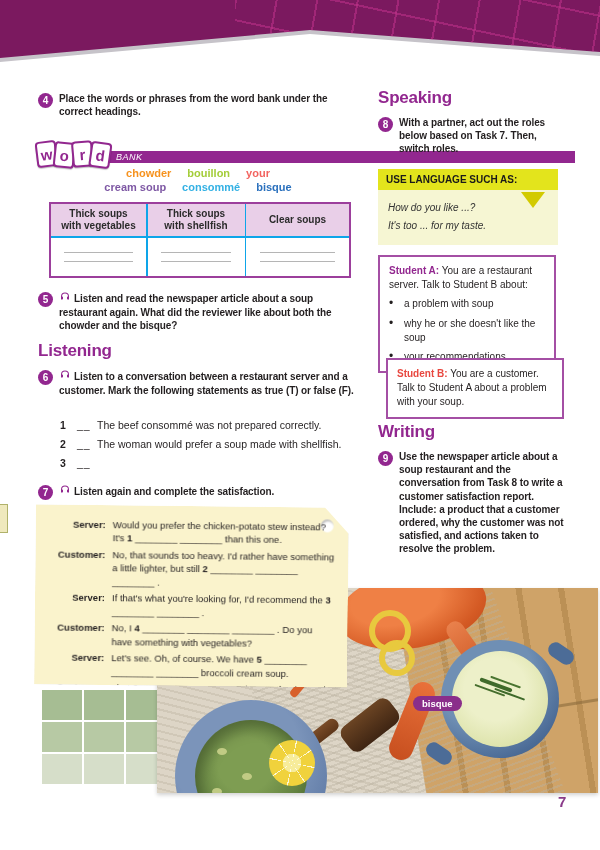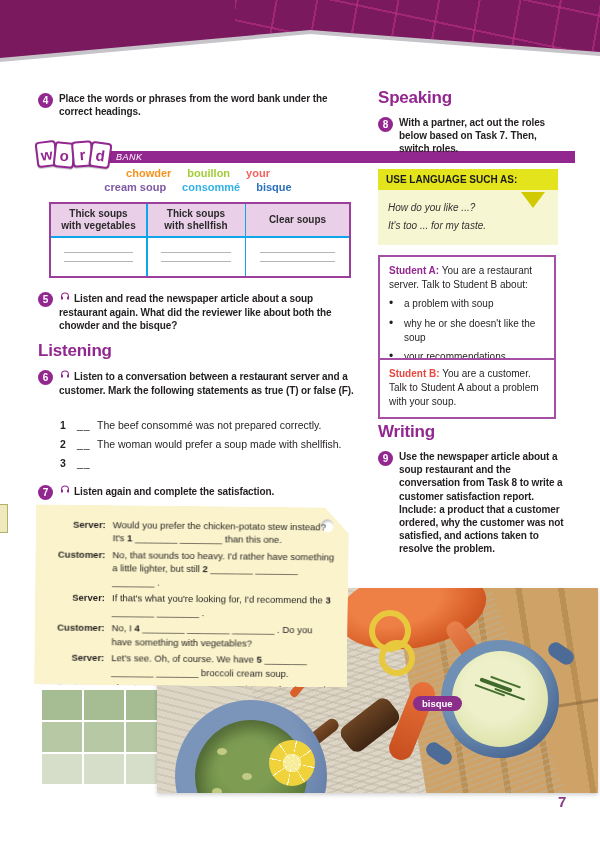--- a/index.html
+++ b/index.html
@@ -327,21 +327,21 @@
       <span>a problem with soup</span>
     </div>
   <div class="bullet-row">
       <span>why he or she doesn't like the soup</span>
     </div>
   <div class="bullet-row">
       <span>your recommendations</span>
     </div>
 </div>
 
-<div class="abs role-box" style="left:378px;top:358px;">
+<div class="abs role-box" style="left:386px;top:358px;">
   <span class="role-b-label">Student B:</span>
   <span>You are a customer. Talk to Student A about a problem with your soup.</span>
 </div>
 
 <div class="abs section-h" style="left:378px;top:422px;">Writing</div>
 
 <div class="abs ex" style="left:378px;top:450px;width:186px;">
   <span class="num-badge">9</span>
   <div class="ex-text">Use the newspaper article about a soup restaurant and the conversation from Task 8 to write a customer satisfaction report. Include: a product that a customer ordered, why the customer was not satisfied, and actions taken to resolve the problem.</div>
 </div>

